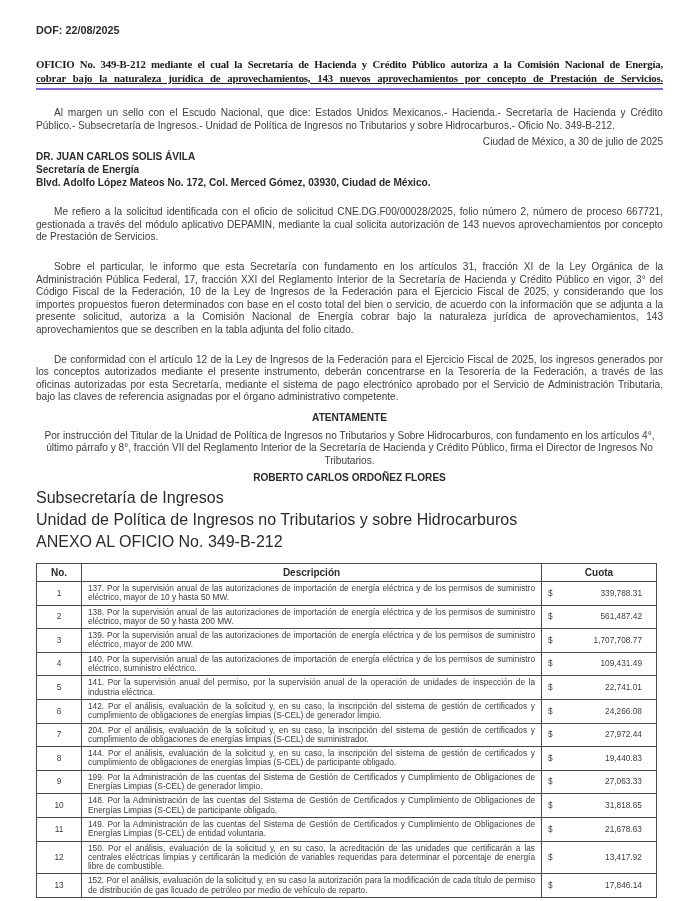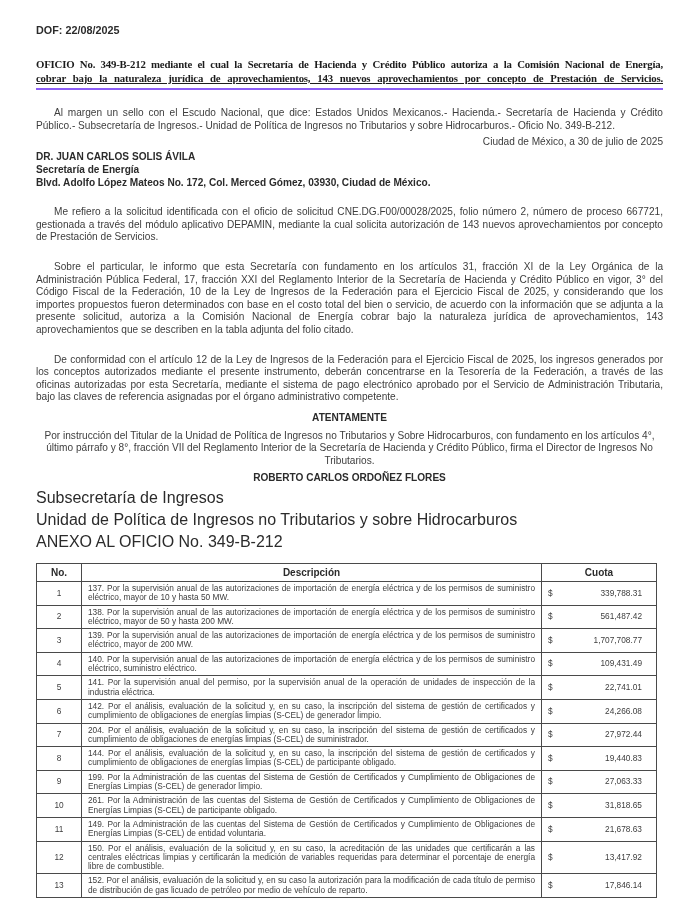--- a/index.html
+++ b/index.html
@@ -210,21 +210,21 @@
     <td class="cell-cuota">
       <span class="money">
         <span class="cur">$</span>
         <span class="amt">27,063.33</span>
       </span>
     </td>
   </tr>
 
   <tr>
     <td class="cell-no">10</td>
-    <td class="cell-desc">261. Por la Administración de las cuentas del Sistema de Gestión de Certificados y Cumplimiento de Obligaciones de Energías Limpias (S-CEL) de participante obligado.</td>
+    <td class="cell-desc">148. Por la Administración de las cuentas del Sistema de Gestión de Certificados y Cumplimiento de Obligaciones de Energías Limpias (S-CEL) de participante obligado.</td>
     <td class="cell-cuota">
       <span class="money">
         <span class="cur">$</span>
         <span class="amt">31,818.65</span>
       </span>
     </td>
   </tr>
 
   <tr>
     <td class="cell-no">11</td>

